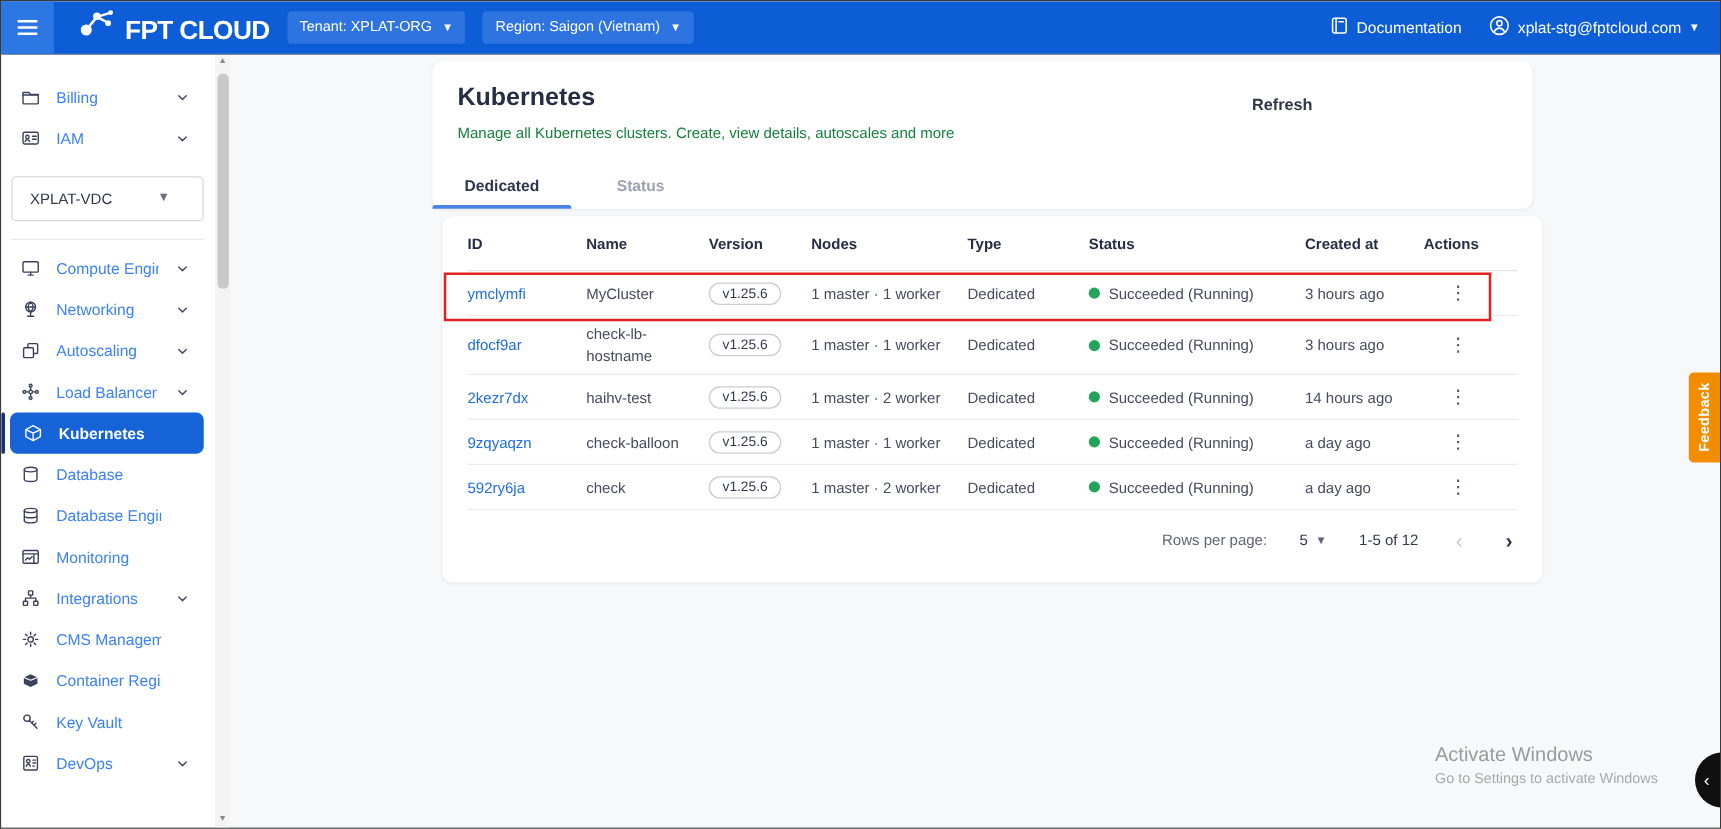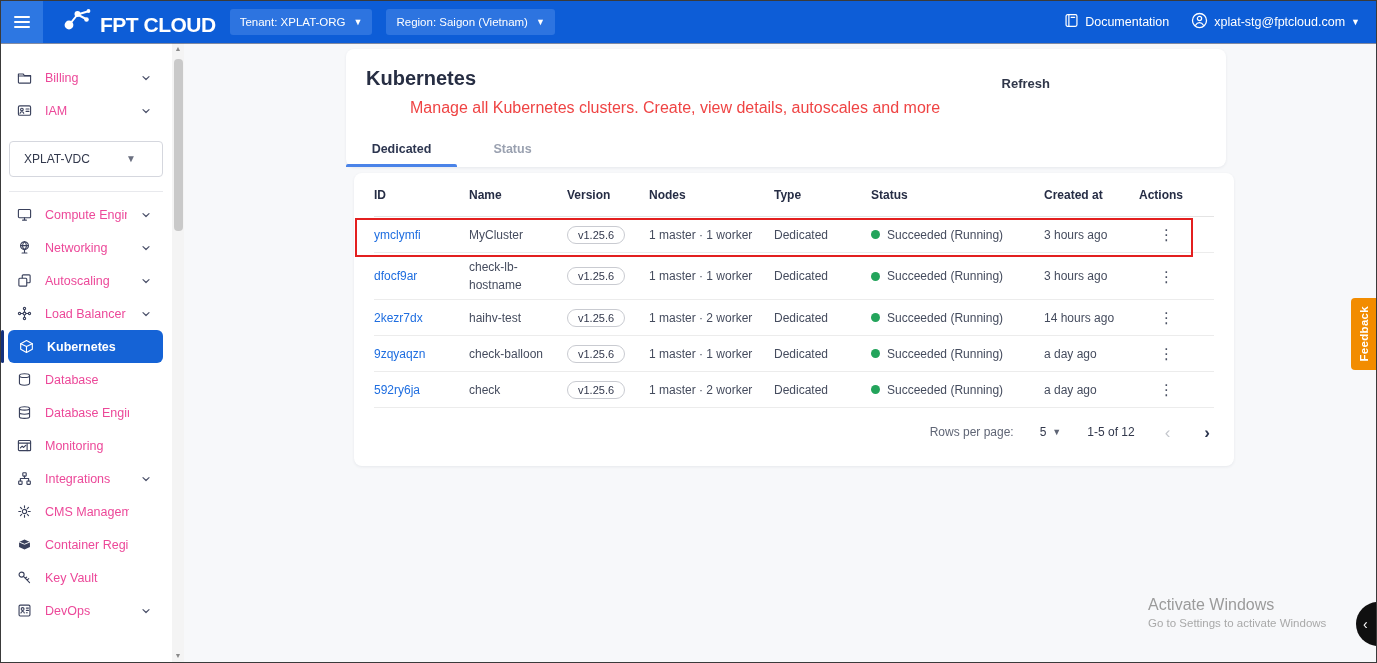--- a/index.html
+++ b/index.html
@@ -34,21 +34,21 @@
   }
   .side-scroll {
     position:absolute; top:0; right:0; width:12px; bottom:0; background:#f4f4f4;
   }
   .side-scroll .arrow { position:absolute; left:0; width:12px; height:12px; font-size:7px; color:#8a8a8a; text-align:center; line-height:12px; cursor:pointer; }
   .side-scroll .thumb { position:absolute; left:1.5px; width:9px; top:16px; height:172px; background:#c9c9c9; border-radius:4px; cursor:pointer; }
   .side-inner { position:absolute; left:0; right:12px; top:0; bottom:0; padding-top:18px; }
   .side-item {
     height:33px; display:flex; align-items:center; gap:13px;
     padding:0 14px 0 15px; margin:0 6px 0 0;
-    font-size:12.5px; color:#ec4899; cursor:pointer; position:relative;
+    font-size:12.5px; color:#3b82f6; cursor:pointer; position:relative;
   }
   .side-item .ic { width:16px; height:16px; display:flex; align-items:center; justify-content:center; color:#3a415c; flex:0 0 auto; }
   .side-item .lbl { flex:1 1 auto; white-space:nowrap; overflow:hidden; }
   .side-item .chev { color:#4a5069; width:12px; height:12px; }
   .side-item.active {
     background:#1563d6; color:#fff; border-radius:6px; margin:0 9px 0 7px; padding-left:10px; font-weight:bold;
   }
   .side-item.active .ic, .side-item.active .chev { color:#fff; }
   .side-item.active::before {
     content:""; position:absolute; left:-7px; top:0; bottom:0; width:3px; background:#14317c; border-radius:2px;
@@ -61,21 +61,21 @@
   .vdc-select .caret { color:#6b7080; font-size:10px; }
   .side-divider { height:1px; background:#e8e9ed; margin:14px 9px 6px 8px; }
   
   .main { position:absolute; left:183px; top:42px; right:0; bottom:0; background:#f7f8fa; }
   .card {
     position:absolute; background:#fff; border-radius:8px;
     box-shadow:0 1px 3px rgba(40,50,80,.08); 
   }
   .card.head-card { left:162px; top:6px; width:880px; height:118px; }
   .page-title { position:absolute; left:20px; top:18px; font-size:20px; font-weight:bold; color:#272e43; }
-  .page-sub { position:absolute; left:20px; top:50px; font-size:16px; color:#ef4444;margin-left:44px; }
+  .page-sub { position:absolute; left:20px; top:50px; font-size:12px; color:#15803d; }
   .refresh-btn { position:absolute; right:176px; top:27px; font-size:13px; font-weight:bold; color:#2f3649; cursor:pointer; }
   .create-btn {
     position:absolute; right:17px; top:19px; height:30px; padding:0 13px;
     background:#1563d6; border:none; border-radius:4px; color:#fff;
     font-size:12.5px; font-weight:bold; cursor:pointer; font-family:inherit;
   }
   .tabs { position:absolute; left:0; bottom:0; display:flex; }
   .tab { width:111px; text-align:center; padding-bottom:11px; font-size:12.5px; font-weight:bold; color:#9aa1b0; cursor:pointer; position:relative; }
   .tab.active { color:#2d3650; }
   .tab.active::after { content:""; position:absolute; left:0; right:0; bottom:0; height:3px; background:#4a83e8; border-radius:2px 2px 0 0; }

